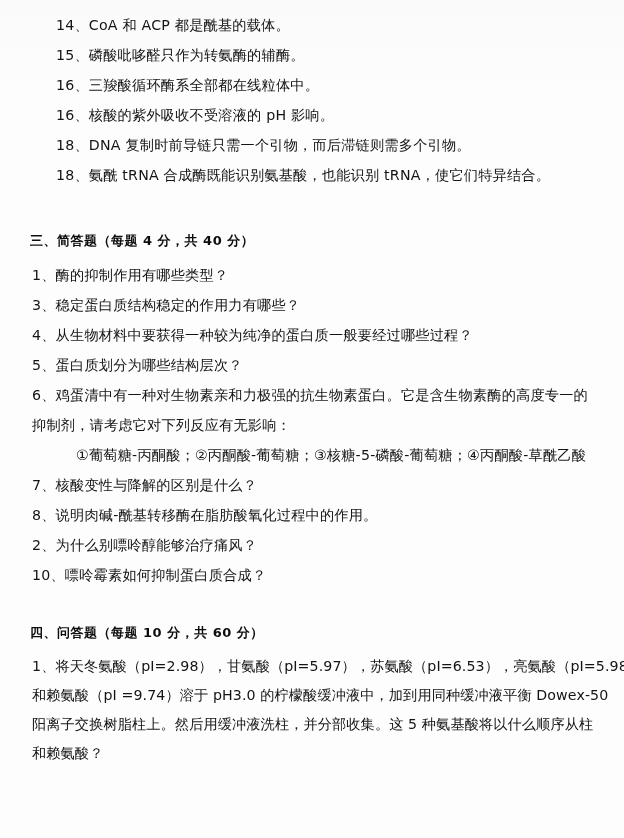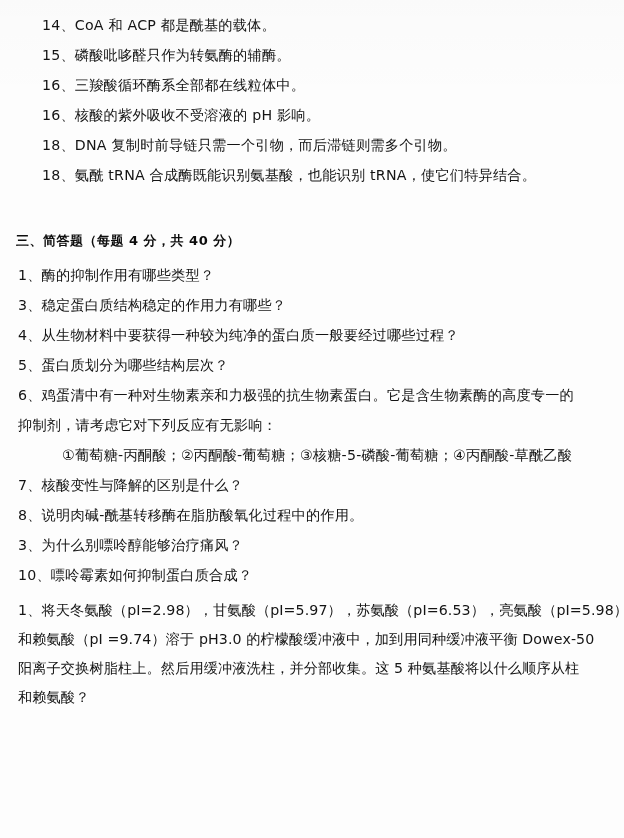--- a/index.html
+++ b/index.html
@@ -12,21 +12,21 @@
     background: #ffffff;
     font-family: "DejaVu Sans", "Liberation Sans", sans-serif;
     color: #111111;
     overflow: hidden;
   }
   .page {
     position: relative;
     width: 624px;
     height: 838px;
     box-sizing: border-box;
-    padding: 10px 26px 0 16px;
+    padding: 10px 26px 0 30px;
     
     background:
       linear-gradient(to bottom, rgba(0,0,0,0.012), rgba(0,0,0,0.0) 12%),
       #fdfdfd;
   }
   .line {
     font-size: 14.2px;
     line-height: 30px;
     letter-spacing: 0.2px;
     white-space: nowrap;
@@ -76,26 +76,27 @@
   <div class="q">
     <div class="line">1、酶的抑制作用有哪些类型？</div>
     <div class="line">3、稳定蛋白质结构稳定的作用力有哪些？</div>
     <div class="line">4、从生物材料中要获得一种较为纯净的蛋白质一般要经过哪些过程？</div>
     <div class="line">5、蛋白质划分为哪些结构层次？</div>
     <div class="line">6、鸡蛋清中有一种对生物素亲和力极强的抗生物素蛋白。它是含生物素酶的高度专一的</div>
     <div class="line">抑制剂，请考虑它对下列反应有无影响：</div>
     <div class="line indent-sub">①葡萄糖-丙酮酸；②丙酮酸-葡萄糖；③核糖-5-磷酸-葡萄糖；④丙酮酸-草酰乙酸</div>
     <div class="line">7、核酸变性与降解的区别是什么？</div>
     <div class="line">8、说明肉碱-酰基转移酶在脂肪酸氧化过程中的作用。</div>
-    <div class="line">3、为什么别嘌呤醇能够治疗痛风？</div>
+    <div class="line">2、为什么别嘌呤醇能够治疗痛风？</div>
     <div class="line">10、嘌呤霉素如何抑制蛋白质合成？</div>
   </div>
 
   <div class="spacer-sm"></div>
 
+  <div class="section-head">四、问答题（每题 10 分，共 60 分）</div>
 
   <div class="q q4">
     <div class="line last-para">1、将天冬氨酸（pI=2.98），甘氨酸（pI=5.97），苏氨酸（pI=6.53），亮氨酸（pI=5.98）</div>
     <div class="line last-para">和赖氨酸（pI =9.74）溶于 pH3.0 的柠檬酸缓冲液中，加到用同种缓冲液平衡 Dowex-50</div>
     <div class="line last-para">阳离子交换树脂柱上。然后用缓冲液洗柱，并分部收集。这 5 种氨基酸将以什么顺序从柱</div>
     <div class="line last-para">和赖氨酸？</div>
   </div>
 
 </div>
 

